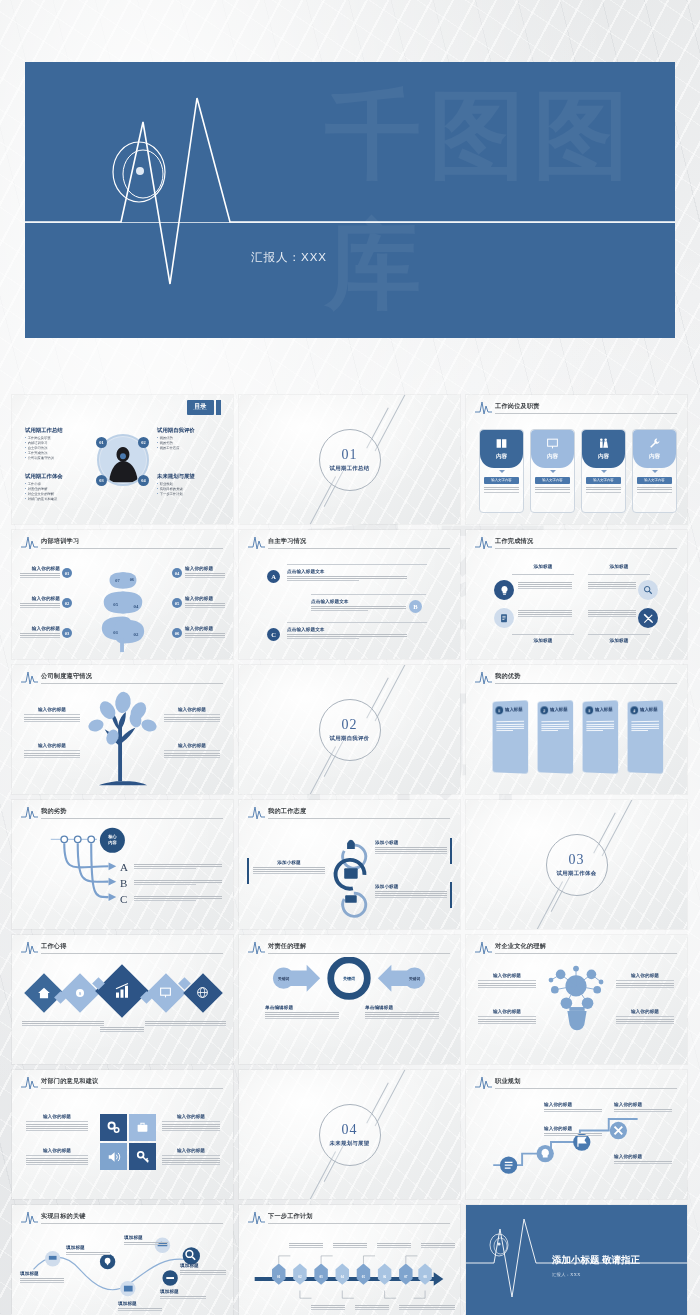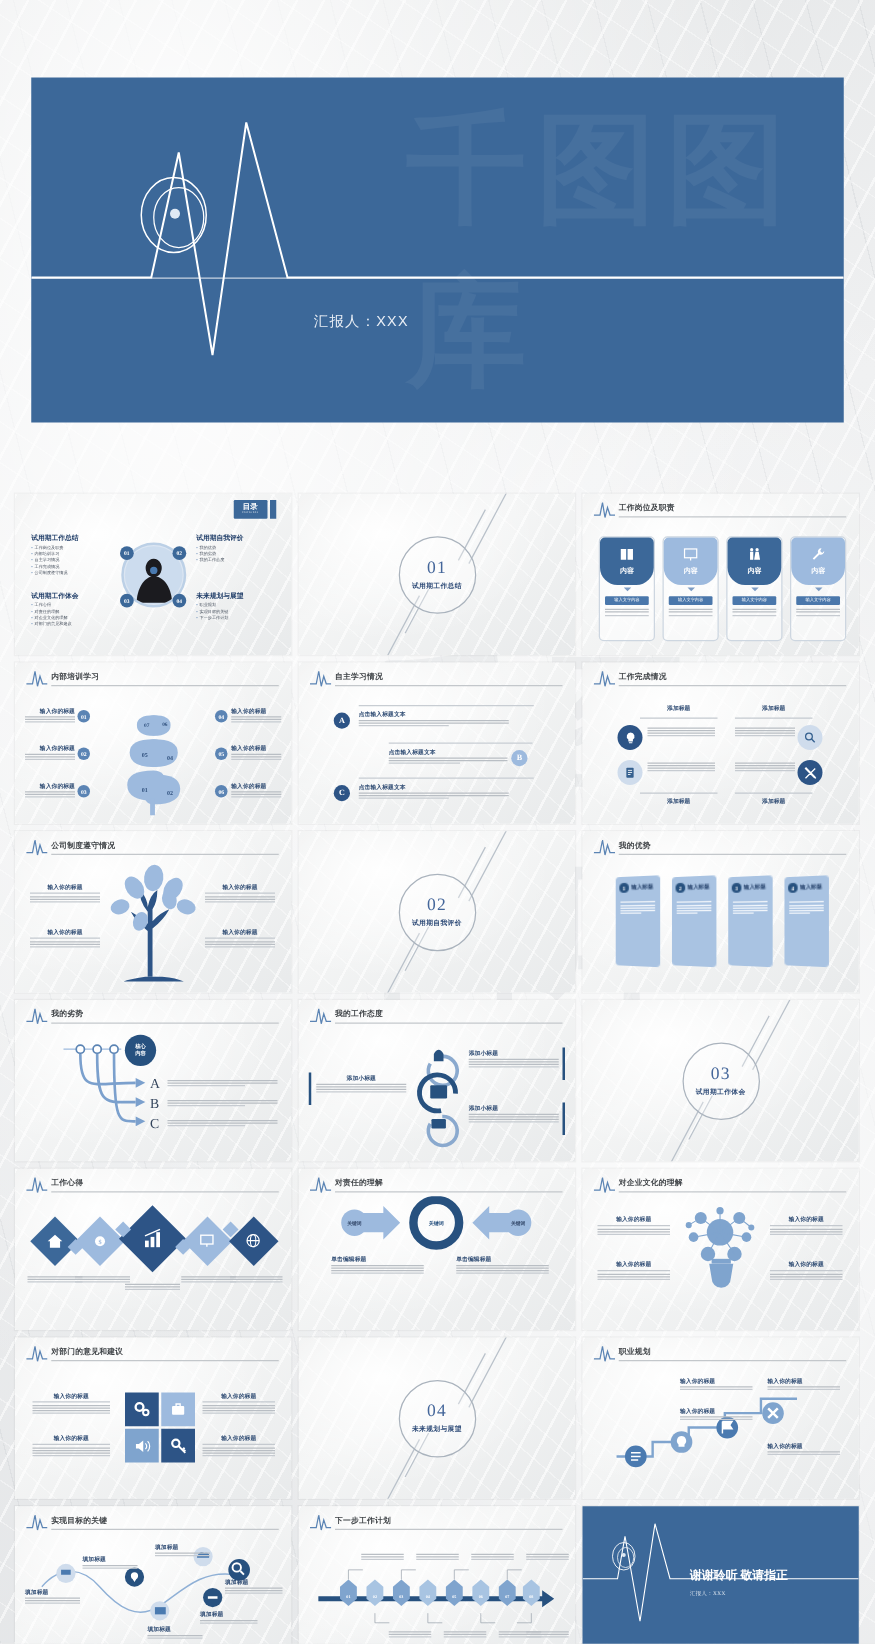--- a/index.html
+++ b/index.html
@@ -1212,18 +1212,18 @@
       </div>
     </div>
 
     <div class="slide dark">
       <svg viewBox="0 0 221 129" style="position:absolute;inset:0;width:100%;height:100%">
         <path d="M0,58 L28,58 L34,24 L46,92 L58,14 L70,58 L221,58" fill="none" stroke="#ffffff" stroke-width=".9"></path>
         <ellipse cx="33" cy="40" rx="9" ry="11" fill="none" stroke="#fff" stroke-width=".7"></ellipse>
         <ellipse cx="34.5" cy="41" rx="6.5" ry="8" fill="none" stroke="#fff" stroke-width=".6"></ellipse>
         <circle cx="33" cy="39" r="1.6" fill="#dfe9f4"></circle>
       </svg>
-      <div class="ty-title">谢谢聆听  敬请指正</div>
+      <div class="ty-title">添加小标题  敬请指正</div>
       <div class="ty-sub">汇报人：XXX</div>
     </div>
 
   </div>
 </div>
 
 </body></html>

